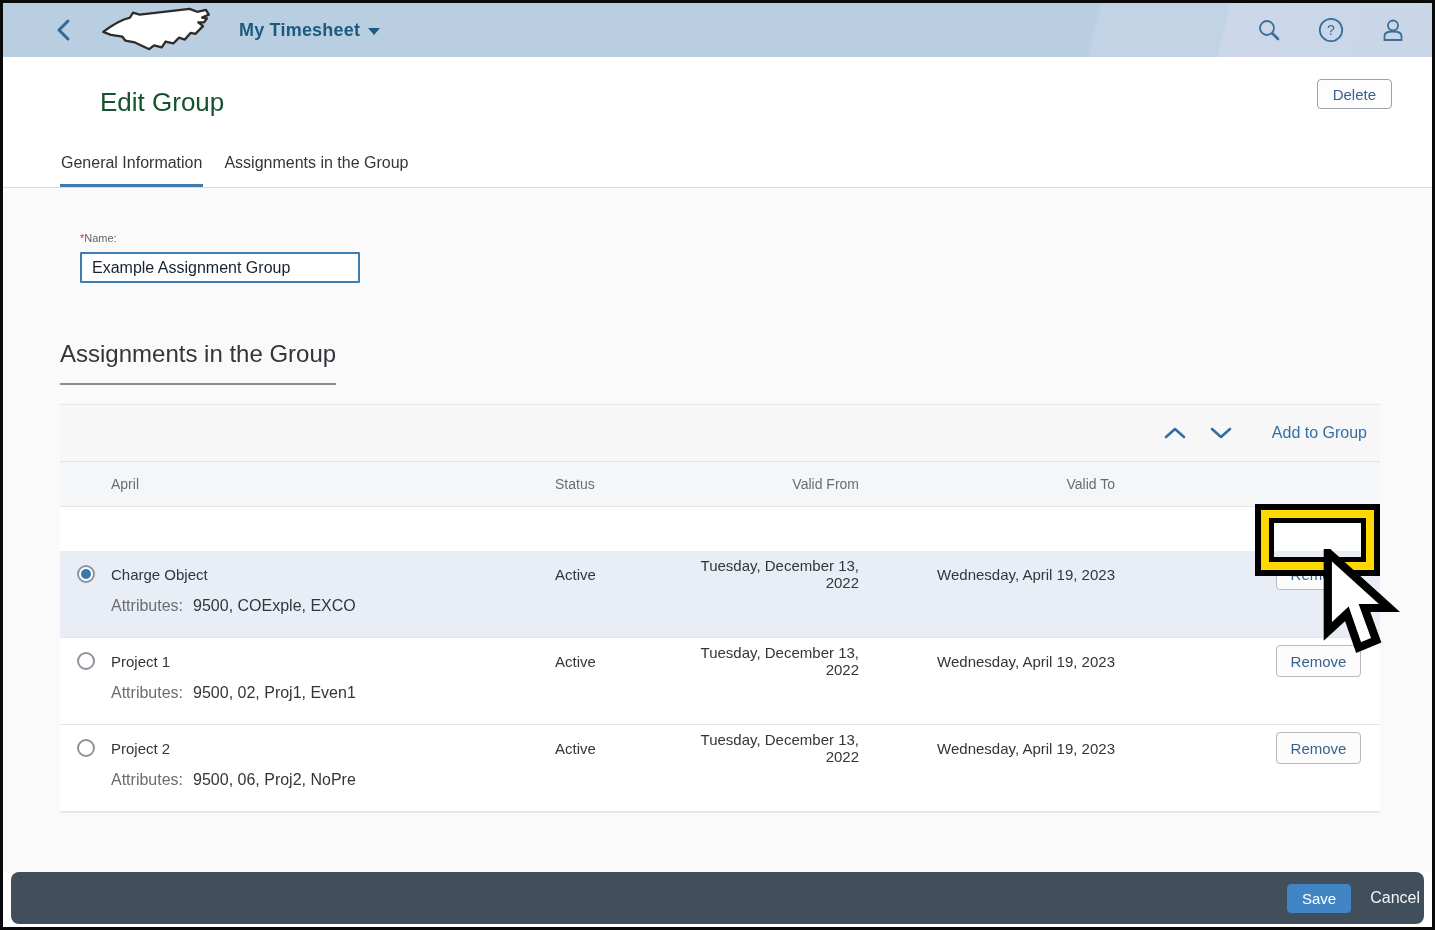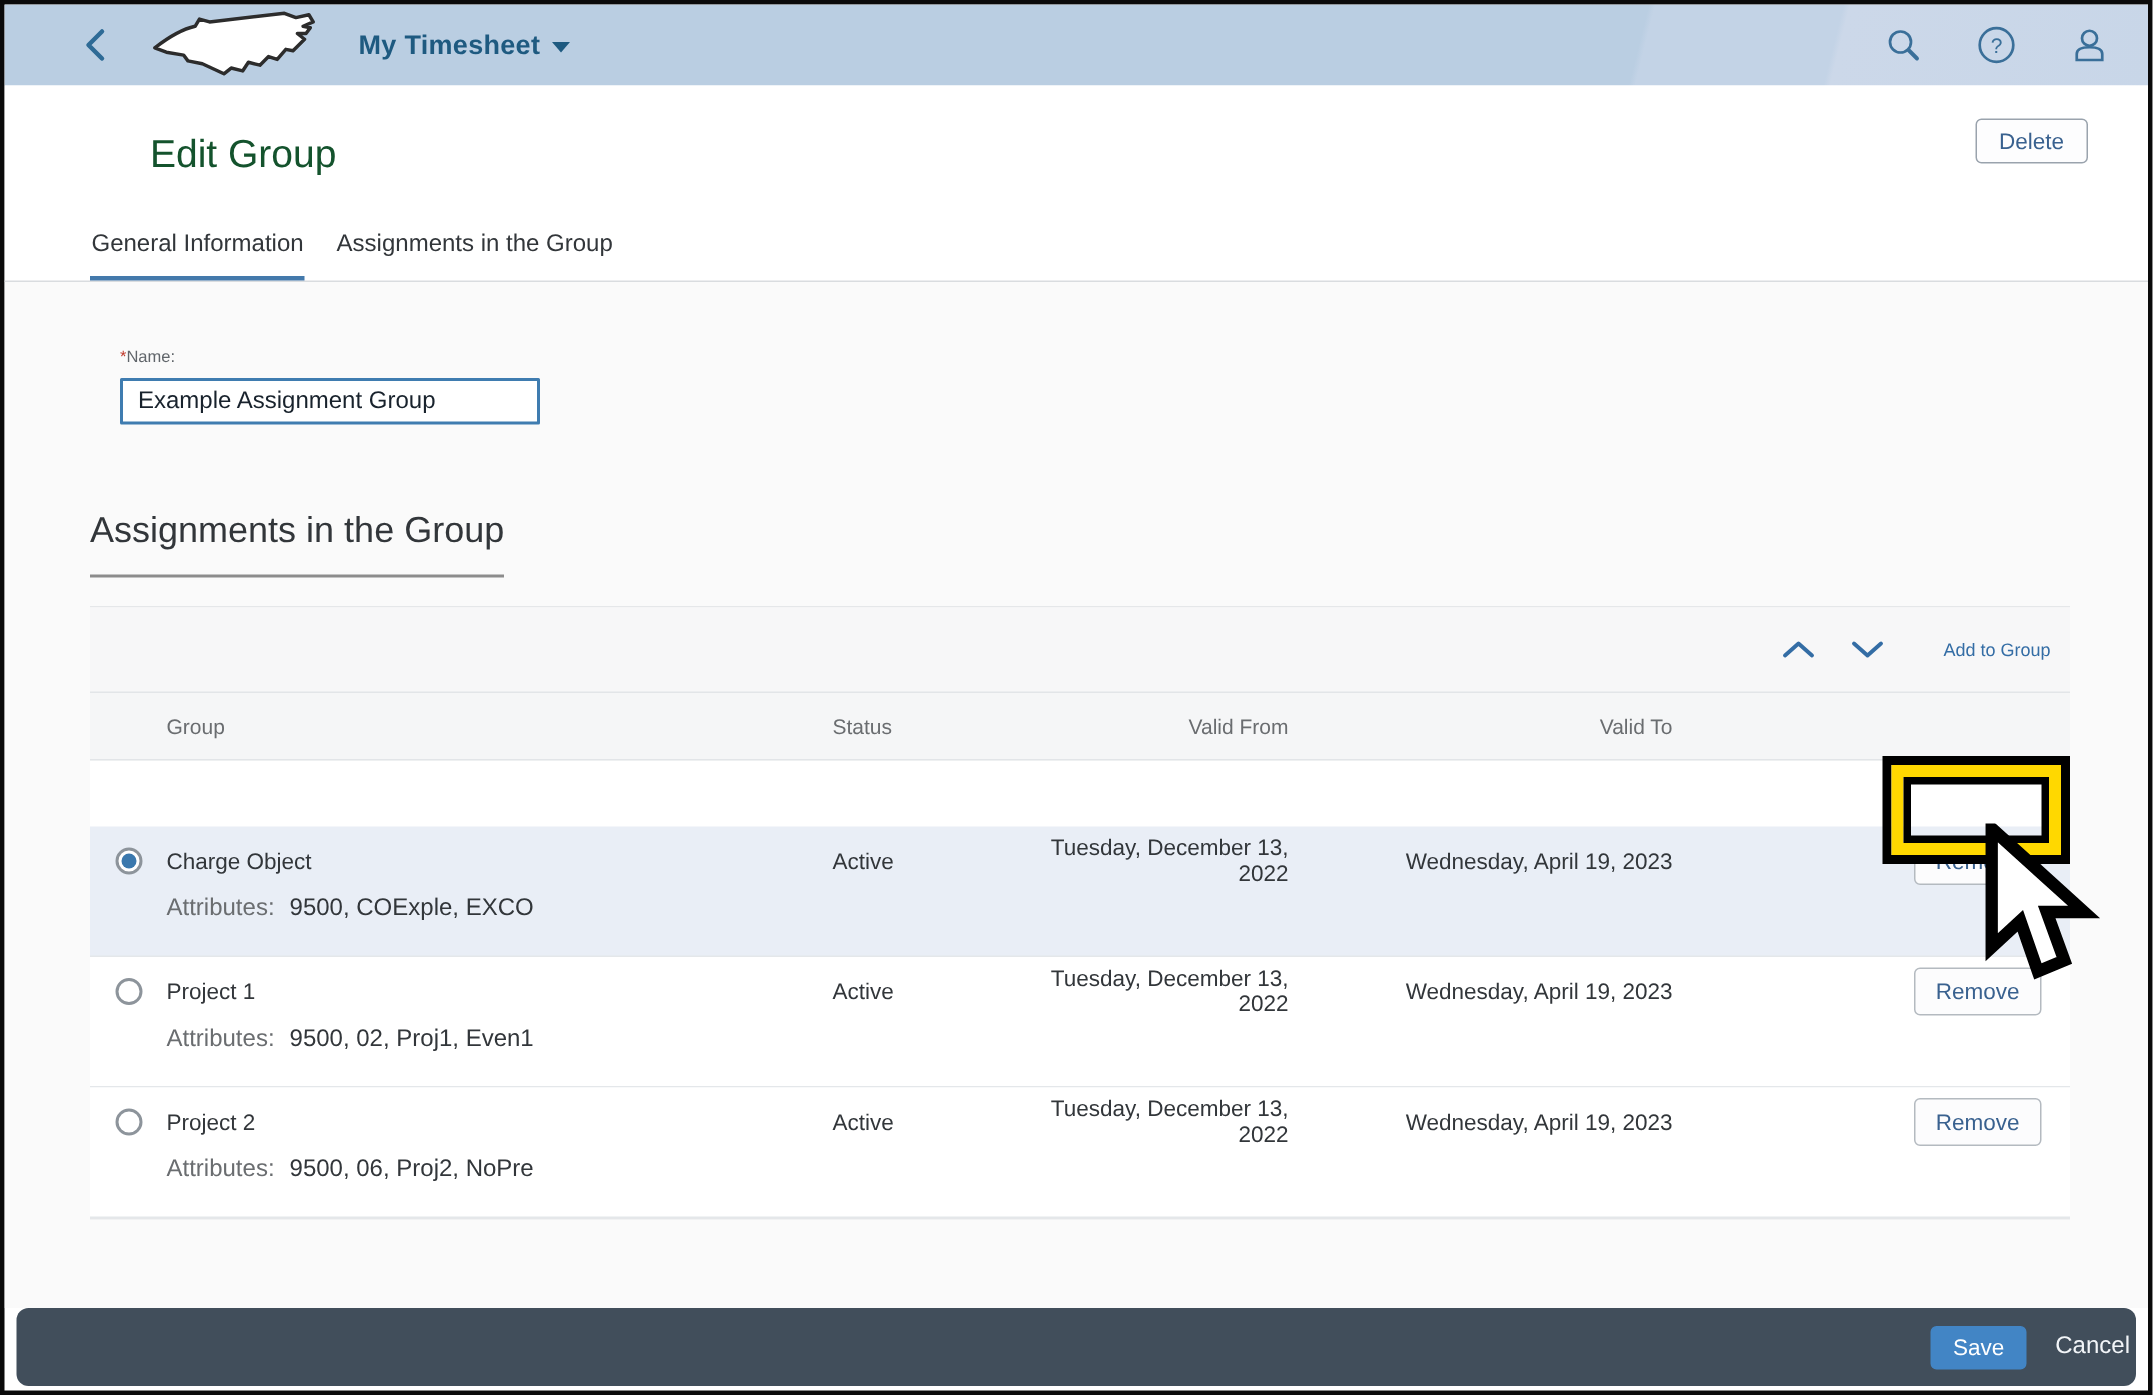--- a/index.html
+++ b/index.html
@@ -40,21 +40,21 @@
   .name-input {
     display:block; margin-top:8px; width:280px; height:31px; padding:0 10px;
     border:2px solid #3f7cb0; border-radius:1px; background:#fff;
     font-family:inherit; font-size:16px; color:#18222c;
   }
   .section-title { margin:57px 0 0 57px; font-size:24px; color:#32363a; display:inline-block; padding-bottom:15px; border-bottom:2px solid #8c8c8c; }
   
   .panel { margin:19px 0 0 57px; width:1320px; background:#fff; border:1px solid #e5e7e9; border-left:none; border-right:none; }
   .toolbar { height:57px; background:#f7f7f8; display:flex; align-items:center; justify-content:flex-end; padding-right:13px; border-bottom:1px solid #e2e5e8; }
   .move-btn { width:46px; height:30px; display:flex; align-items:center; justify-content:center; cursor:pointer; }
-  .add-link { font-size:12px; color:#346da5; margin-left:28px; cursor:pointer; }
+  .add-link { font-size:16px; color:#346da5; margin-left:28px; cursor:pointer; }
   .cols { display:grid; grid-template-columns:51px 444px 110px 194px 256px 1fr; align-items:center; }
   .thead { height:45px; background:#f5f6f7; border-bottom:1px solid #e2e5e8; }
   .th { font-size:14px; color:#6a6d70; }
   .ta-r { text-align:right; }
   .row { border-bottom:1px solid #e4e7ea; background:#fff; }
   .row.selected { background:#e9eef6;margin-top:44px; }
   .row-main { height:46px; }
   .row-attrs { height:40px; padding-left:51px; display:flex; align-items:flex-start; gap:10px; font-size:16px; }
   .attr-label { color:#6a6d70; }
   .attr-vals { color:#32363a; }
@@ -151,21 +151,21 @@
         <div class="move-btn">
           <svg width="22" height="14" viewBox="0 0 22 14">
             <path d="M2 3 L11 11 L20 3" fill="none" stroke="#346da5" stroke-width="2.6" stroke-linecap="round" stroke-linejoin="round"></path>
           </svg>
         </div>
         <span class="add-link">Add to Group</span>
       </div>
 
       <div class="cols thead">
         <div></div>
-        <div class="th">Group</div>
+        <div class="th">April</div>
         <div class="th">Status</div>
         <div class="th ta-r">Valid From</div>
         <div class="th ta-r">Valid To</div>
         <div></div>
       </div>
 
       <div class="row selected">
         <div class="cols row-main">
           <div class="radio-cell">
               <span class="radio on"></span>

